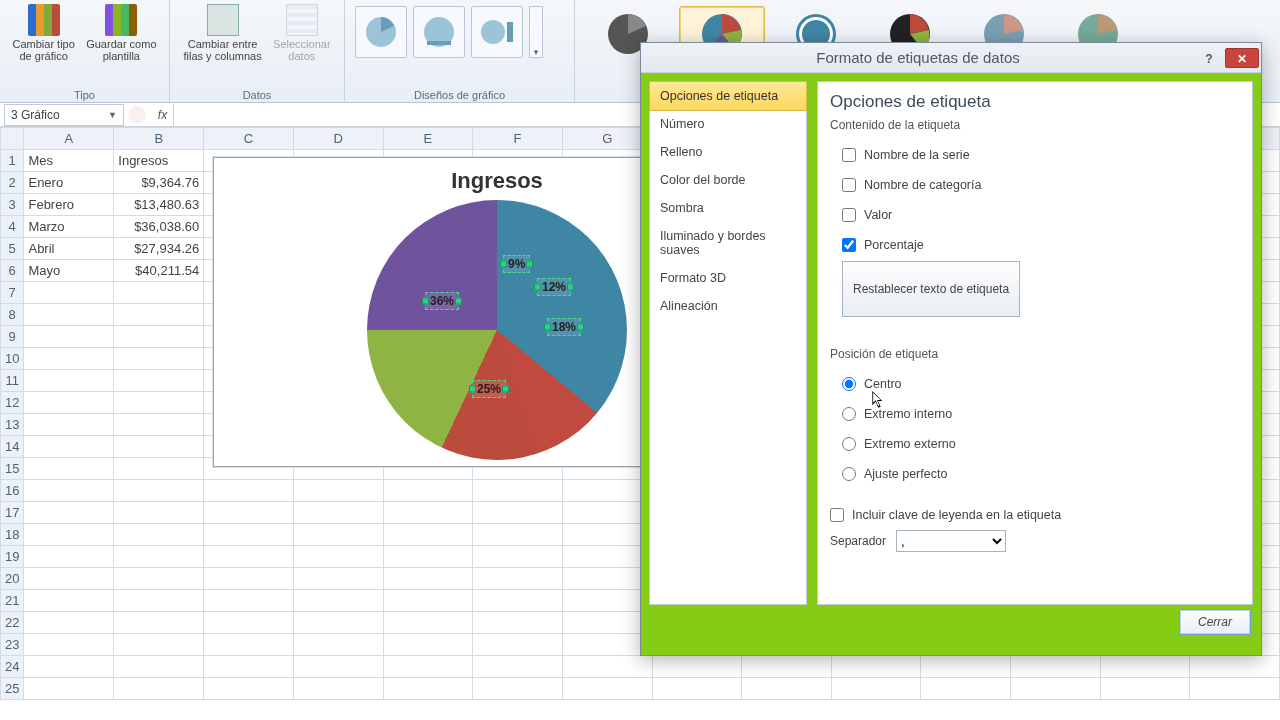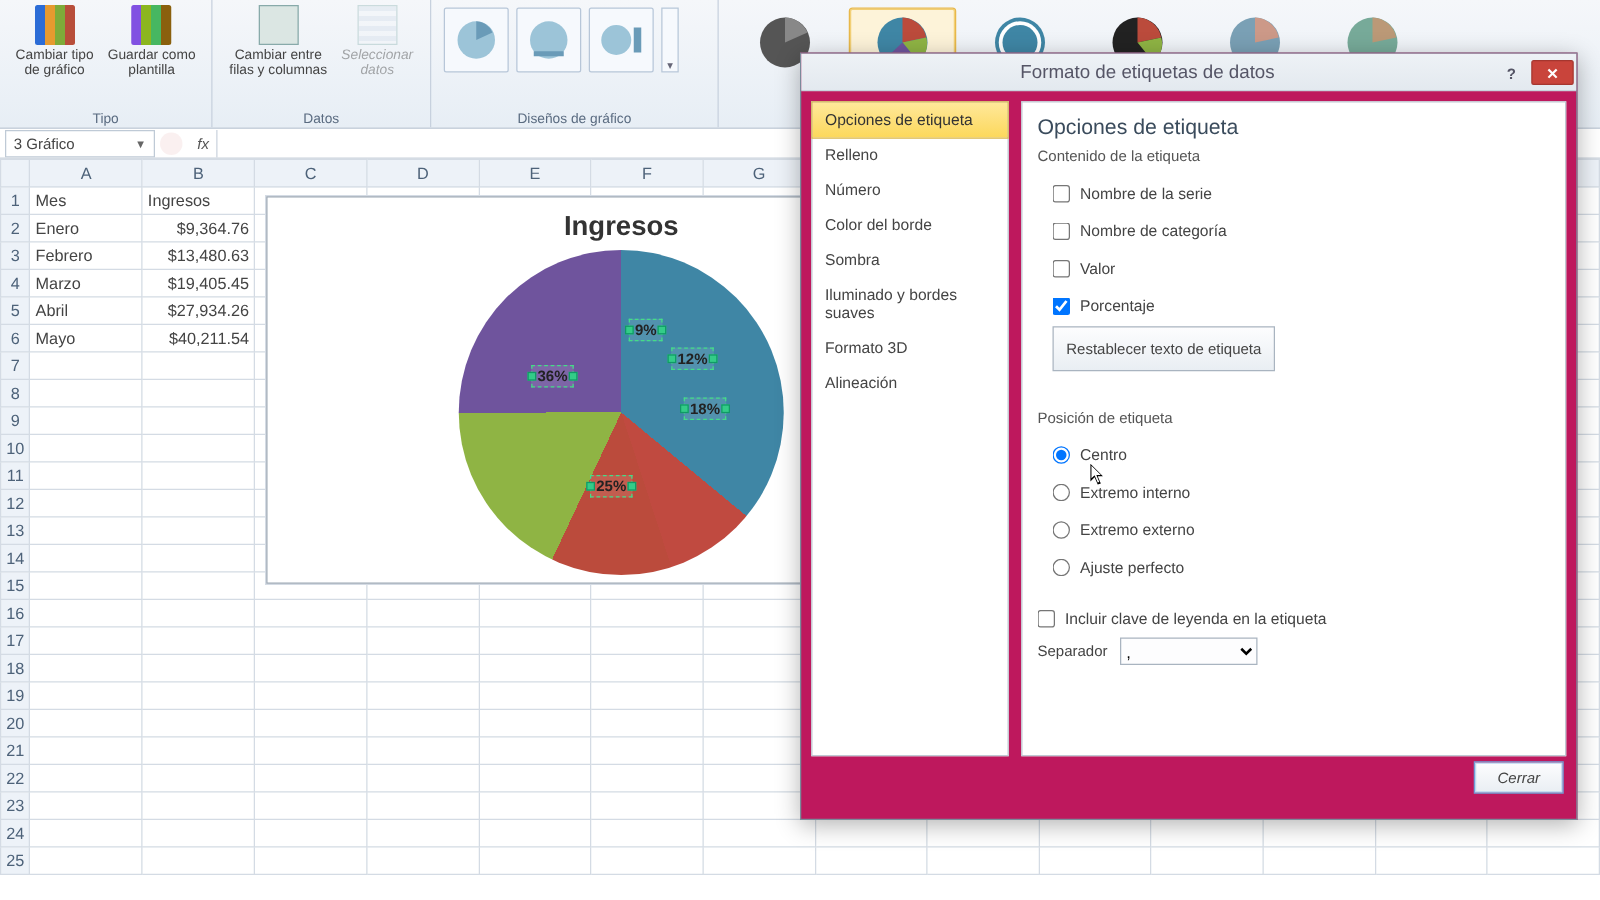--- a/index.html
+++ b/index.html
@@ -7,21 +7,21 @@
 
   
   .ribbon { height: 103px; background: linear-gradient(#f5f7fa,#e7eef5); border-bottom: 1px solid #b8c4d2; display: flex; overflow: hidden; }
   .rgroup { border-right: 1px solid #c7d1de; padding: 2px 6px 14px 6px; position: relative; text-align: center; }
   .rgroup-label { position: absolute; bottom: 0; left: 0; right: 0; font-size: 11px; color: #5a6b80; padding: 1px 0; }
   .rbtn { display: inline-block; vertical-align: top; text-align: center; padding: 2px 4px; font-size: 11px; line-height: 1.1; cursor: default; }
   .rbtn .icn { width: 32px; height: 32px; margin: 0 auto 2px; display: block; }
   .rbtn .icn-chart { background: linear-gradient(90deg,#2b6cd6 25%, #e69a2f 25% 50%, #7eab39 50% 75%, #b84e3a 75%); border-radius: 2px; }
   .rbtn .icn-switch { background: #dbe6e3; border: 1px solid #8aa; }
   .rbtn .icn-sel { background: repeating-linear-gradient(#d7e1ec 0 4px,#f3f6fa 4px 8px); border:1px solid #9bb; }
-  .rbtn.disabled { opacity: .45; font-style: italic; }
+  .rbtn.disabled { opacity: .45; }
 
   .layout-gallery { display: flex; align-items: center; gap: 6px; padding: 4px; }
   .layout-opt { width: 52px; height: 52px; border: 1px solid #b7c6d8; background: #f6f9fd; display: flex; align-items:center; justify-content:center; border-radius:2px; }
   .layout-opt svg { display:block; }
   .gallery-more { width: 14px; height: 52px; border:1px solid #b7c6d8; background: #f6f9fd; display:flex; align-items:flex-end; justify-content:center; font-size:9px; color:#667; }
 
   .style-gallery { display: flex; gap: 8px; padding: 4px 4px 0; }
   .style-opt { width: 86px; height: 56px; border:1px solid transparent; border-radius:3px; display:flex; align-items:center; justify-content:center; }
   .style-opt.selected { border-color:#e8b84a; background:#fdf3d9; box-shadow: inset 0 0 0 1px #f2cf75; }
 
@@ -51,38 +51,38 @@
       #c04a40 129.6deg 162.0deg,
       #bb4b3c 162.0deg 205.2deg,
       #8fb444 205.2deg 270.0deg,
       #6f549d 270.0deg 360.0deg);}
   .dlabel { position:absolute; background: rgba(255,255,255,.1); padding:1px 4px; font-size:12px; font-weight:bold; color:#222; border:1px dashed #4d8; }
   .dlabel::before,.dlabel::after{content:'';position:absolute;width:5px;height:5px;background:#3c8; border:1px solid #196;}
   .dlabel::before{left:-4px;top:50%;transform:translateY(-50%);}
   .dlabel::after{right:-4px;top:50%;transform:translateY(-50%);}
 
   
-  .dialog { position:absolute; left:640px; top:42px; width:622px; height:614px; background:#be185d; border:1px solid #7a8a9a; box-shadow: 0 4px 18px rgba(0,0,0,.3); }
+  .dialog { position:absolute; left:640px; top:42px; width:622px; height:614px; background:#84cc16; border:1px solid #7a8a9a; box-shadow: 0 4px 18px rgba(0,0,0,.3); }
   .dlg-title { height:30px; display:flex; align-items:center; background:linear-gradient(#eef2f6,#e3e9ef); border-bottom:1px solid #c8d2dc; position:relative; }
   .dlg-title-text { flex:1; text-align:center; font-size:15px; color:#556; }
   .dlg-help,.dlg-close { width:28px; height:20px; text-align:center; line-height:20px; margin-right:2px; border:1px solid transparent;}
   .dlg-close{ background:#c9443b; color:#fff; font-weight:bold; border-color:#a5362f; width:34px; border-radius:2px;}
   .dlg-help{ color:#556; font-weight:bold; }
 
   .dlg-body { display:flex; padding:8px; gap:10px; height:540px; }
   .side { width:158px; border:1px solid #bfc8d2; background:#fff; }
   .side-item { padding:7px 10px; font-size:12.5px; color:#444; cursor:default; border-bottom:0; }
   .side-item.selected { background: linear-gradient(#ffe89a,#fcd85c); border:1px solid #d9b64e; margin:-1px; padding:7px 10px; color:#333; }
 
   .panel { flex:1; border:1px solid #bfc8d2; background:#fff; padding:10px 12px; overflow:auto; }
   .panel h2 { font-size:17px; font-weight:normal; color:#3a4b5c; margin-bottom:6px; }
   .subhdr { font-size:12px; color:#555; margin: 2px 0 6px; }
   .chk, .rad { display:flex; align-items:center; gap:8px; margin: 16px 0 3px 12px; font-size:12.5px; }
   .chk input, .rad input { width:14px; height:14px; }
-  .btn { display:inline-block; border:1px solid #a9b4c0; background:linear-gradient(#fdfdfe,#e9eef3); padding:10px 10px; font-size:12px; margin:6px 0 10px 12px; }
+  .btn { display:inline-block; border:1px solid #a9b4c0; background:linear-gradient(#fdfdfe,#e9eef3); padding:20px 10px; font-size:12px; margin:6px 0 10px 12px; }
   .btn.primary { border-color:#6f9ed6; box-shadow: inset 0 0 0 1px #bcd5f0; }
   .sep-row { display:flex; align-items:center; gap:10px; margin:8px 0 0 0; }
   .sep-row select { width:110px; height:22px; border:1px solid #a9b4c0; background:#fdfdfe; }
 
   .dlg-footer { position:absolute; right:10px; bottom:10px; }
   .dlg-footer .btn { padding:5px 18px;font-style:italic; }
 
   .cursor { position:absolute; left:240px; top:282px; width:14px; height:20px; pointer-events:none; }
 </style>
 </head>
@@ -286,21 +286,21 @@
           <td></td>
           <td></td>
           <td></td>
           <td></td>
           <td></td>
           <td></td>
         </tr>
         <tr>
           <th class="rowhdr">4</th>
   <td>Marzo</td>
-  <td class="tcell-num">$19,405.45</td>
+  <td class="tcell-num">$36,038.60</td>
           <td></td>
           <td></td>
           <td></td>
           <td></td>
           <td></td>
           <td></td>
           <td></td>
           <td></td>
           <td></td>
           <td></td>
@@ -682,22 +682,22 @@
 
 <div class="dialog">
   <div class="dlg-title">
     <span class="dlg-title-text">Formato de etiquetas de datos</span>
     <span class="dlg-help">?</span>
     <span class="dlg-close">✕</span>
   </div>
   <div class="dlg-body">
     <div class="side" id="dlg-side">
         <div class="side-item selected">Opciones de etiqueta</div>
+        <div class="side-item">Número</div>
         <div class="side-item">Relleno</div>
-        <div class="side-item">Número</div>
         <div class="side-item">Color del borde</div>
         <div class="side-item">Sombra</div>
         <div class="side-item">Iluminado y bordes suaves</div>
         <div class="side-item">Formato 3D</div>
         <div class="side-item">Alineación</div>
       </div>
     <div class="panel">
       <h2>Opciones de etiqueta</h2>
       <div class="subhdr">Contenido de la etiqueta</div>
       <div id="content-checks">

